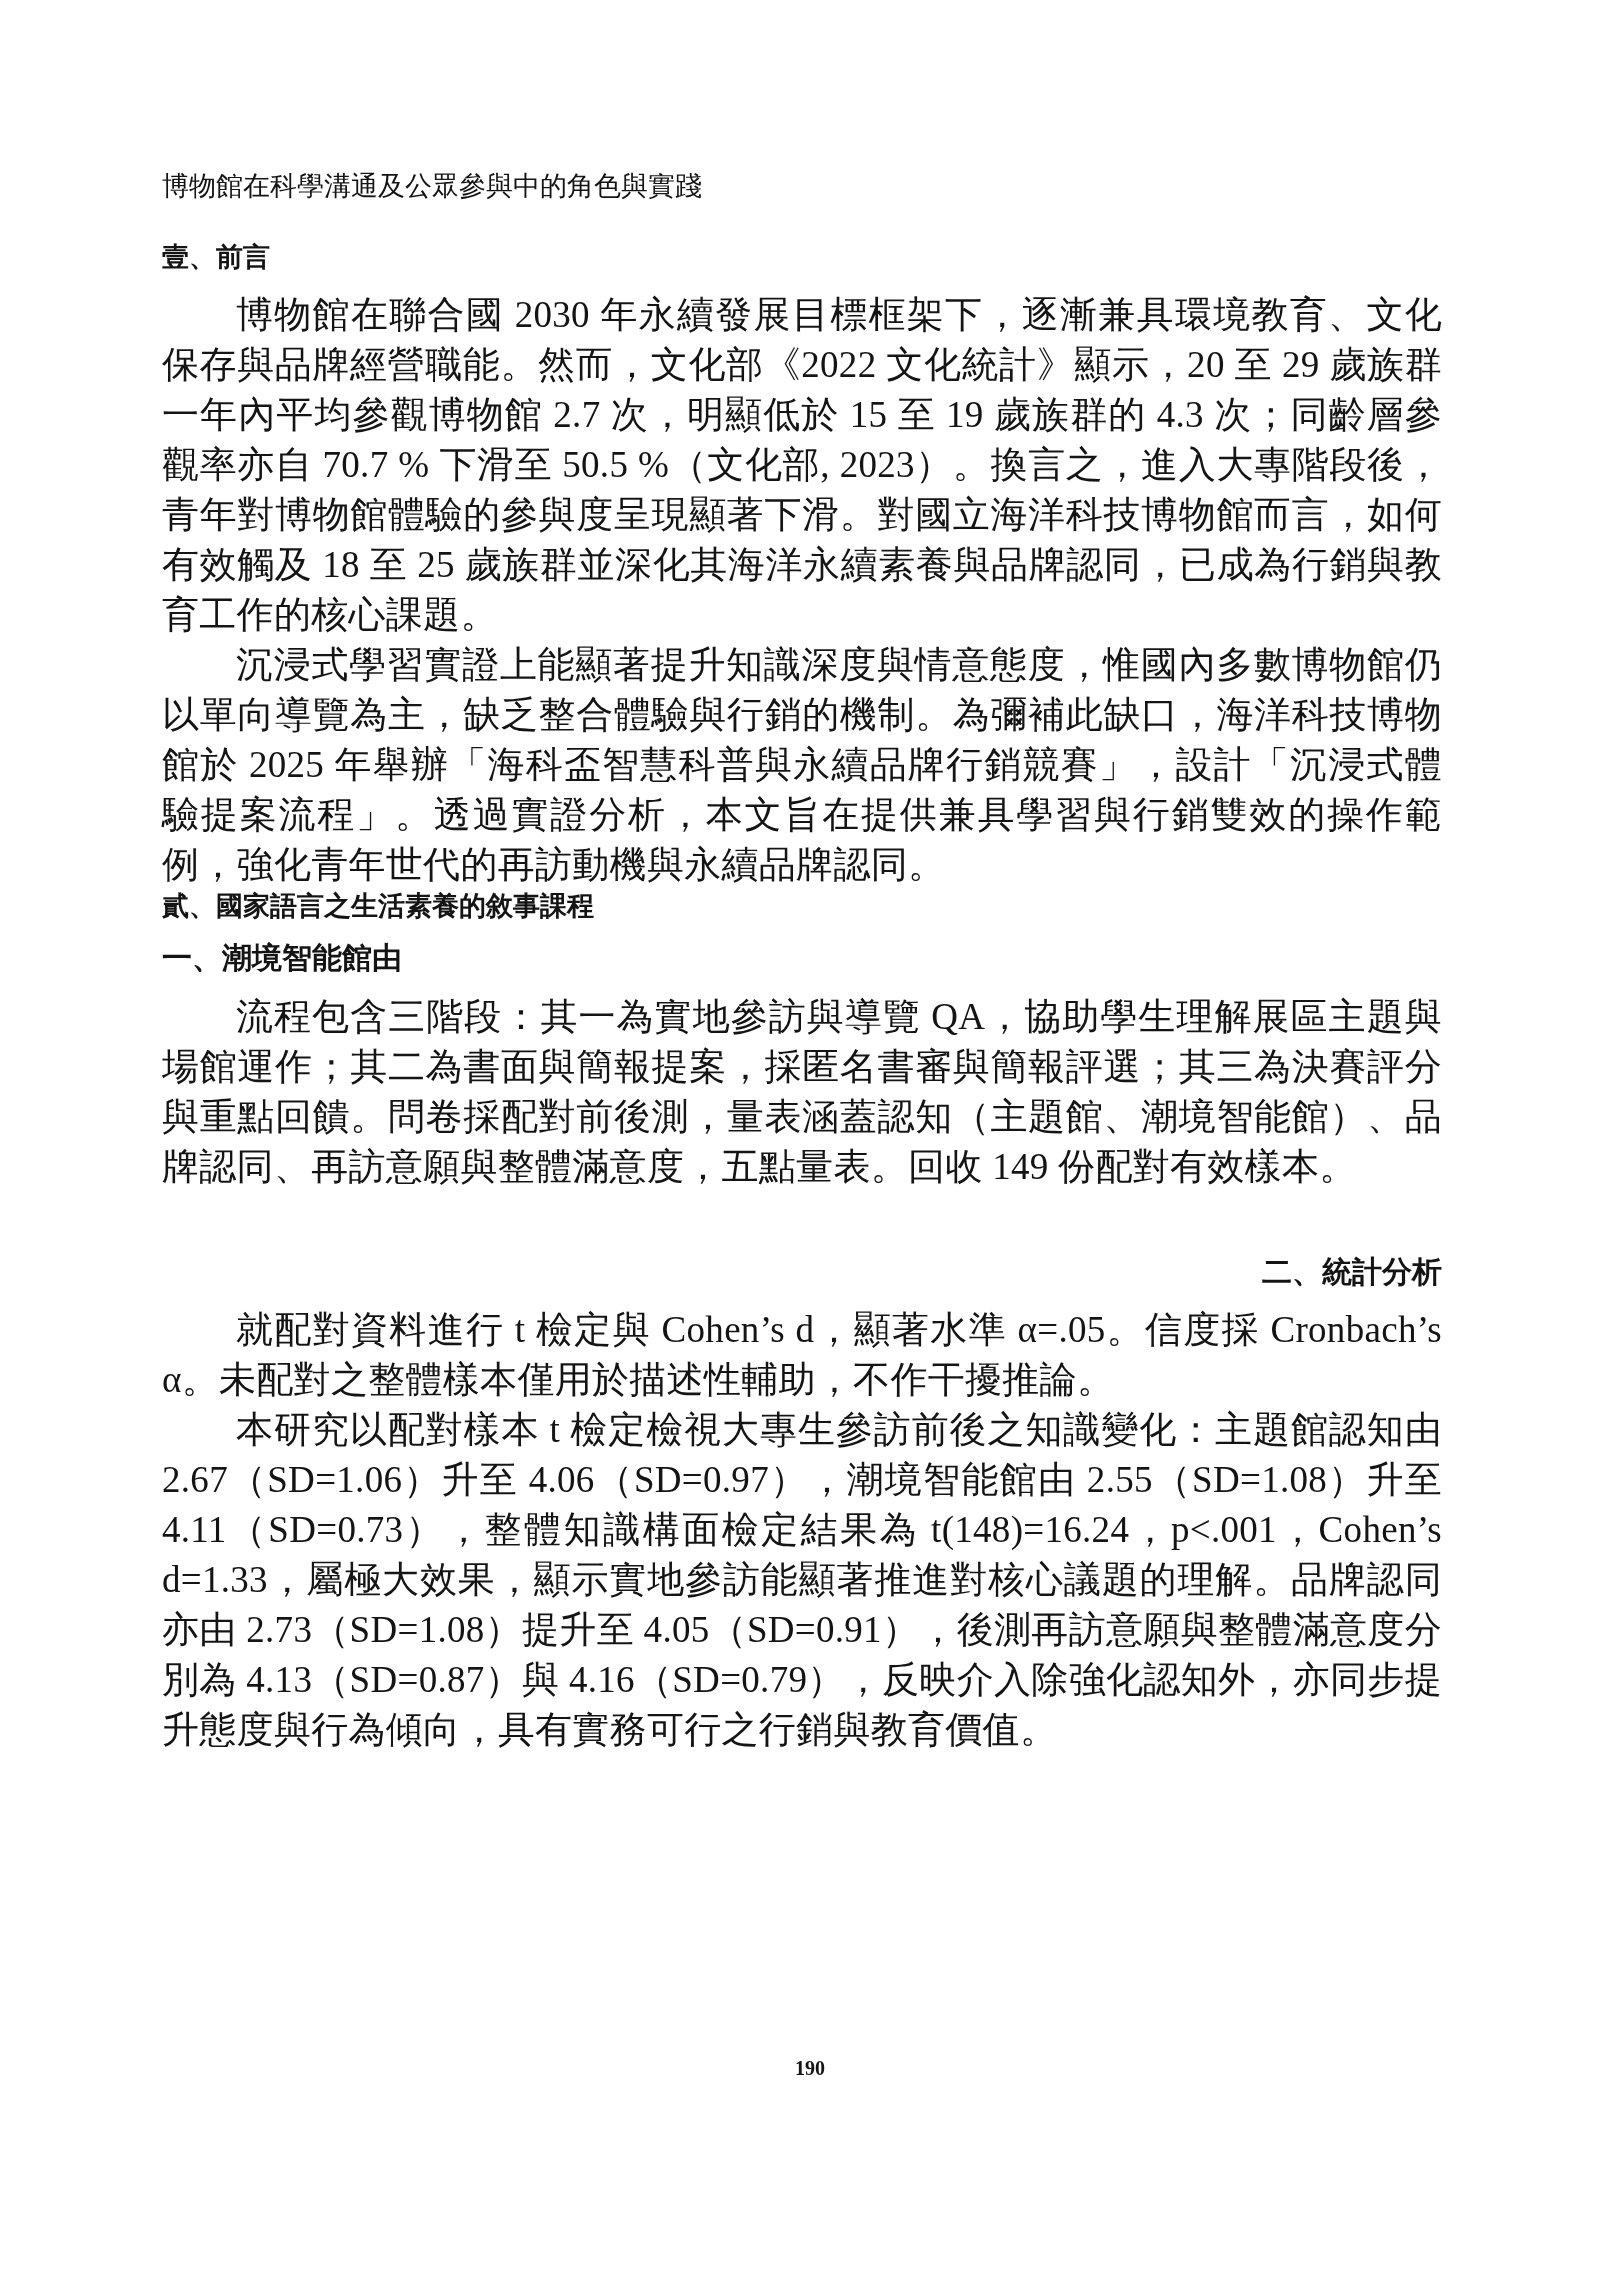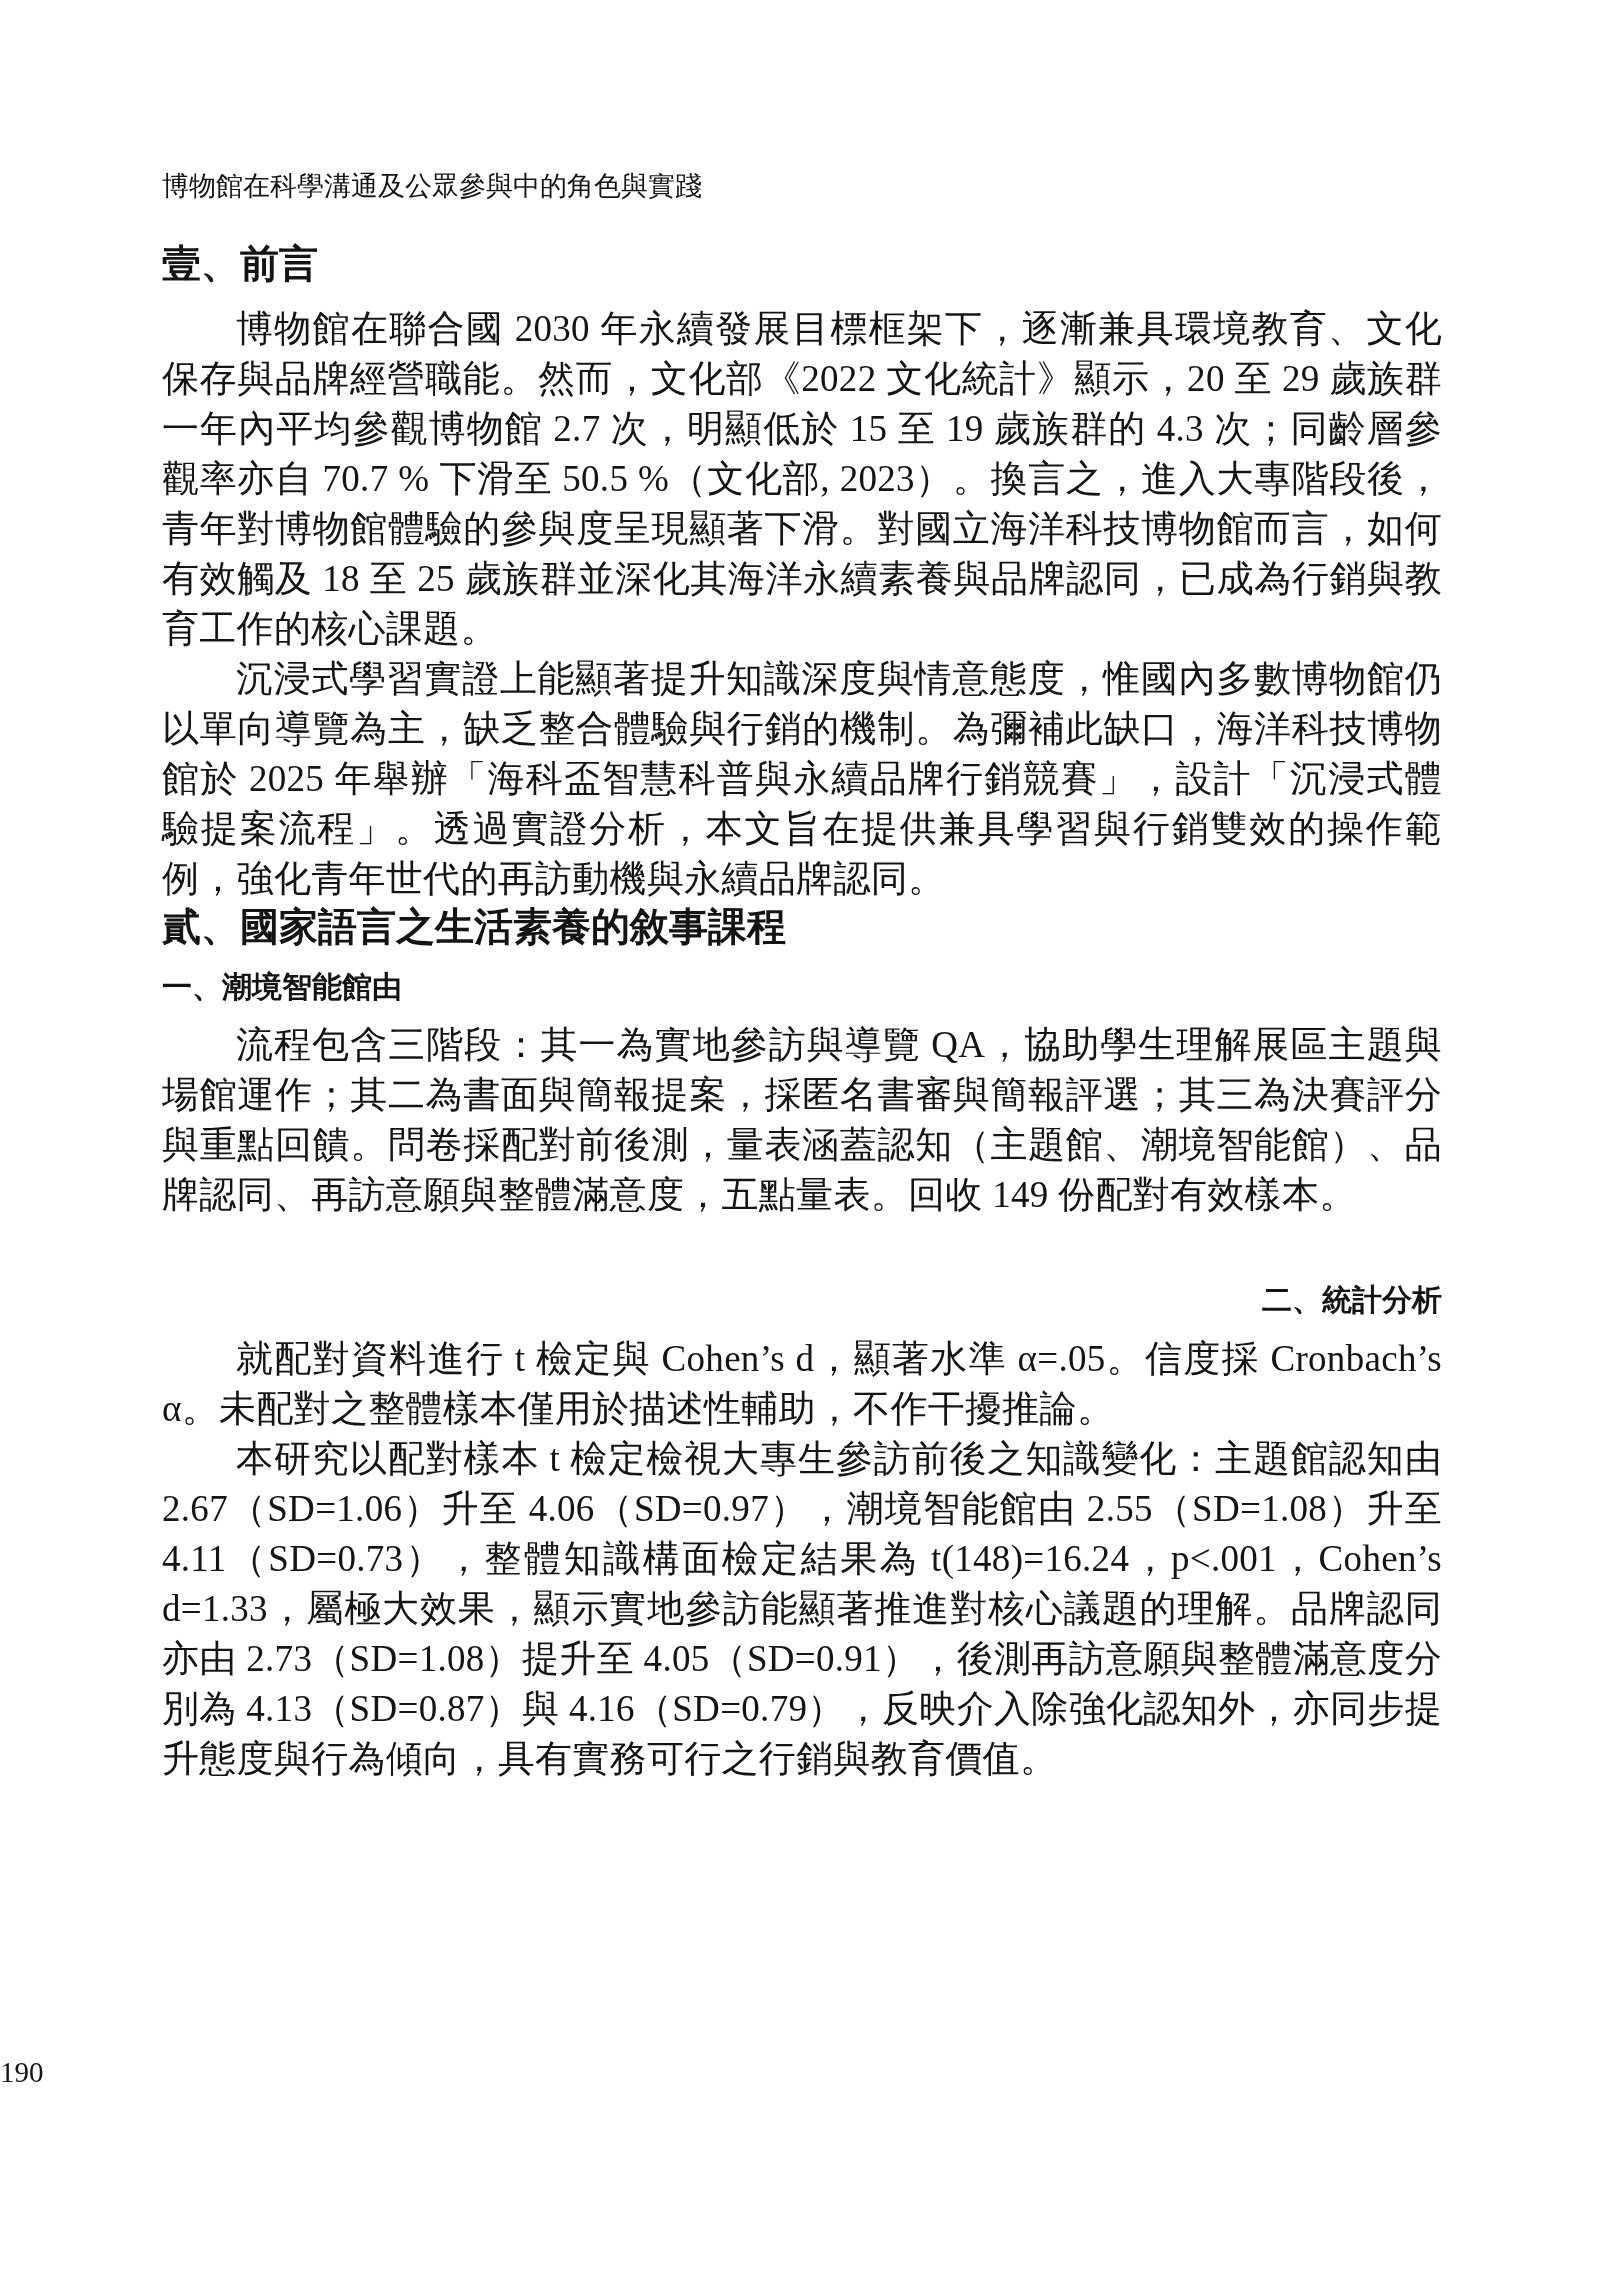--- a/index.html
+++ b/index.html
@@ -18,21 +18,21 @@
     padding: 171px 178px 0 162px;
     overflow: hidden;
   }
   .running-header {
     font-size: 27px;
     line-height: 1.15;
     font-weight: 400;
     margin: 0 0 39px 0;
   }
   h1.sec-heading {
-    font-size: 39px;
+    font-size: 27px;
     line-height: 1.2;
     font-weight: 700;
     margin: 0 0 16.5px 0;
   }
   h2.sub-heading {
     font-size: 30px;
     line-height: 1.25;
     font-weight: 700;
     margin: 0 0 15.2px 0;
   }
@@ -44,24 +44,24 @@
     text-indent: 2em;
     letter-spacing: 0.3px;
   }
   .mt-section { margin-top: 46px; }
   .mt-blank   { margin-top: 61px !important; text-align: right; }
   .page-number {
     position: absolute;
     left: 0;
     right: 0;
     top: 2058px;
-    text-align: left;
-    font-size: 29px;
+    text-align: center;
+    font-size: 20px;
     line-height: 1;
-    font-weight: 400;
+    font-weight: 700;
   }
 </style>
 </head>
 <body>
 
 <div class="page">
 
   <header>
     <div class="running-header">博物館在科學溝通及公眾參與中的角色與實踐</div>
   </header>

